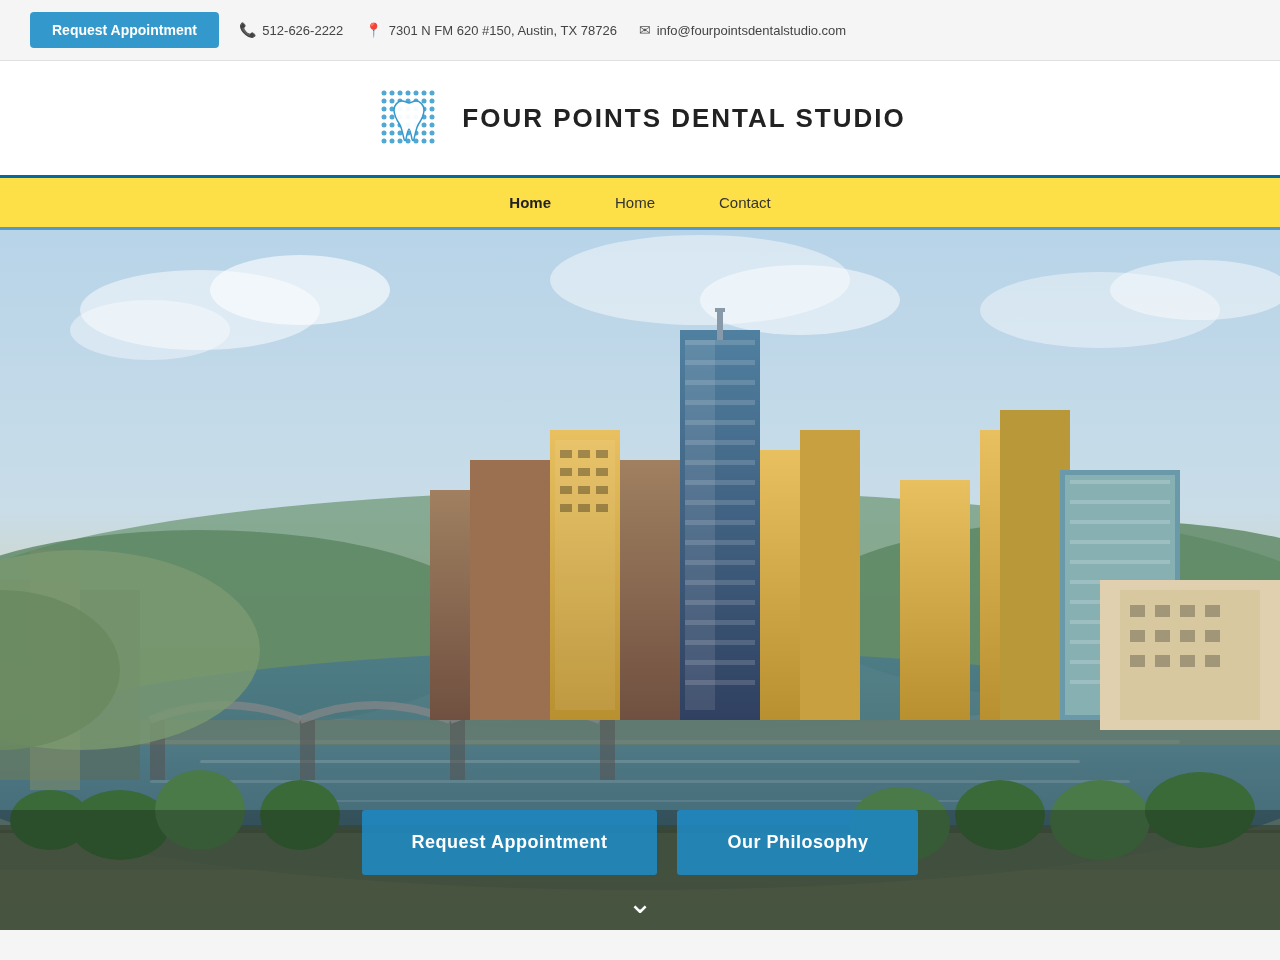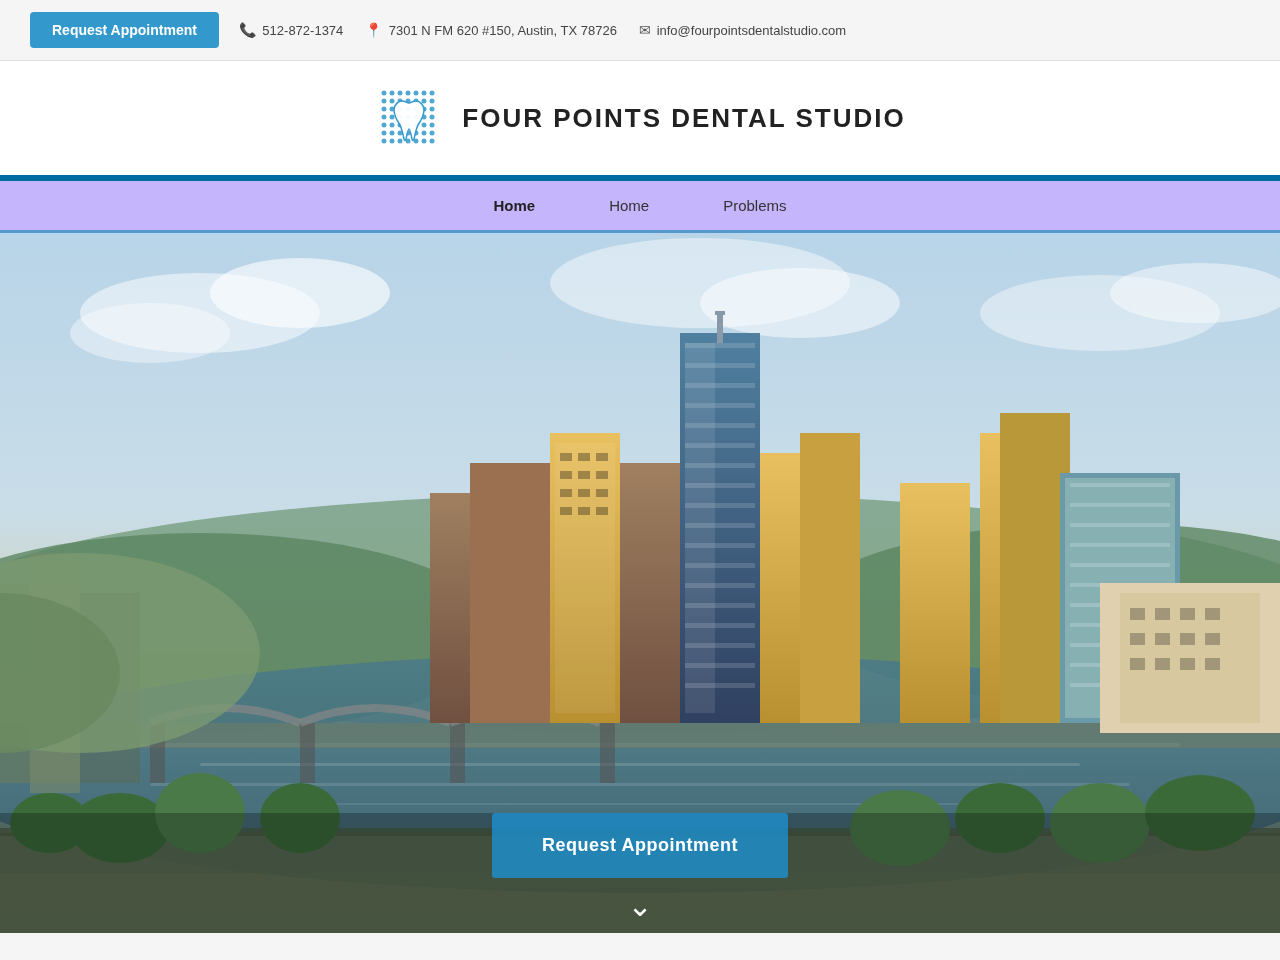--- a/index.html
+++ b/index.html
@@ -43,40 +43,40 @@
     }
 
     
     .header {
       background: #fff;
       display: flex;
       justify-content: center;
       align-items: center;
       gap: 18px;
       padding: 22px 30px;
-      border-bottom: 6px solid #0369a1;
+      border-bottom: 3px solid #0369a1;
     }
     .logo-icon {
       width: 70px;
       height: 70px;
     }
     .logo-text {
       font-size: 26px;
       font-weight: 700;
       letter-spacing: 2px;
       color: #222;
     }
 
     
     .nav {
-      background: #c4b5fd;
+      background: #fde047;
       display: flex;
       justify-content: center;
       align-items: center;
-      gap: 18px;
+      gap: 8px;
       padding: 0;
       border-bottom: 3px solid #5599cc;
     }
     .nav-item {
       padding: 16px 28px;
       font-size: 15px;
       color: #333;
       cursor: pointer;
       text-decoration: none;
       display: block;
@@ -137,21 +137,21 @@
     }
   </style>
 </head>
 <body>
 
 <div class="top-bar">
   <button class="request-btn-top">Request Appointment</button>
   <div class="contact-info">
     <div class="contact-item">
       <span class="contact-icon">📞</span>
-      <span>512-872-1374</span>
+      <span>512-626-2222</span>
     </div>
     <div class="contact-item">
       <span class="contact-icon">📍</span>
       <span>7301 N FM 620 #150, Austin, TX 78726</span>
     </div>
     <div class="contact-item">
       <span class="contact-icon">✉</span>
       <span>info@fourpointsdentalstudio.com</span>
     </div>
   </div>
@@ -222,21 +222,21 @@
 
     <path d="M28 18 C24 18 20 22 20 27 C20 32 22 36 26 42 C28 46 29 52 30 56 C30.5 58 31.5 58 32 56 C33 51 34 46 35 46 C36 46 37 51 38 56 C38.5 58 39.5 58 40 56 C41 52 42 46 44 42 C48 36 50 32 50 27 C50 22 46 18 42 18 C39 18 37 20 35 20 C33 20 31 18 28 18 Z" fill="#fff" opacity="0.95"></path>
     <path d="M28 18 C24 18 20 22 20 27 C20 32 22 36 26 42 C28 46 29 52 30 56 C30.5 58 31.5 58 32 56 C33 51 34 46 35 46 C36 46 37 51 38 56 C38.5 58 39.5 58 40 56 C41 52 42 46 44 42 C48 36 50 32 50 27 C50 22 46 18 42 18 C39 18 37 20 35 20 C33 20 31 18 28 18 Z" fill="none" stroke="#3399cc" stroke-width="1.5"></path>
   </svg>
   <span class="logo-text">FOUR POINTS DENTAL STUDIO</span>
 </div>
 
 <nav class="nav">
   <a class="nav-item active">Home</a>
   <a class="nav-item">Home</a>
-  <a class="nav-item">Problems</a>
+  <a class="nav-item">Contact</a>
 </nav>
 
 <div class="hero">
 
   <svg class="hero-bg" viewBox="0 0 1280 700" xmlns="http://www.w3.org/2000/svg" preserveAspectRatio="xMidYMid slice">
     <defs>
       <linearGradient id="skyGrad" x1="0" y1="0" x2="0" y2="1">
         <stop offset="0%" stop-color="#b8d4e8"></stop>
         <stop offset="40%" stop-color="#c9dde8"></stop>
         <stop offset="70%" stop-color="#d4c898"></stop>
@@ -392,16 +392,17 @@
     <ellipse cx="900" cy="595" rx="50" ry="38" fill="#4a7a48"></ellipse>
     <ellipse cx="1000" cy="585" rx="45" ry="35" fill="#3a6a38"></ellipse>
     <ellipse cx="1100" cy="590" rx="50" ry="40" fill="#4a7a48"></ellipse>
     <ellipse cx="1200" cy="580" rx="55" ry="38" fill="#3a6a38"></ellipse>
 
     <rect x="0" y="580" width="1280" height="120" fill="rgba(0,0,0,0.25)"></rect>
   </svg>
 
   <div class="hero-buttons">
     <button class="hero-btn">Request Appointment</button>
+    <button class="hero-btn">Our Philosophy</button>
   </div>
 
   <div class="chevron-wrap">⌄</div>
 </div>
 
 </body></html>

